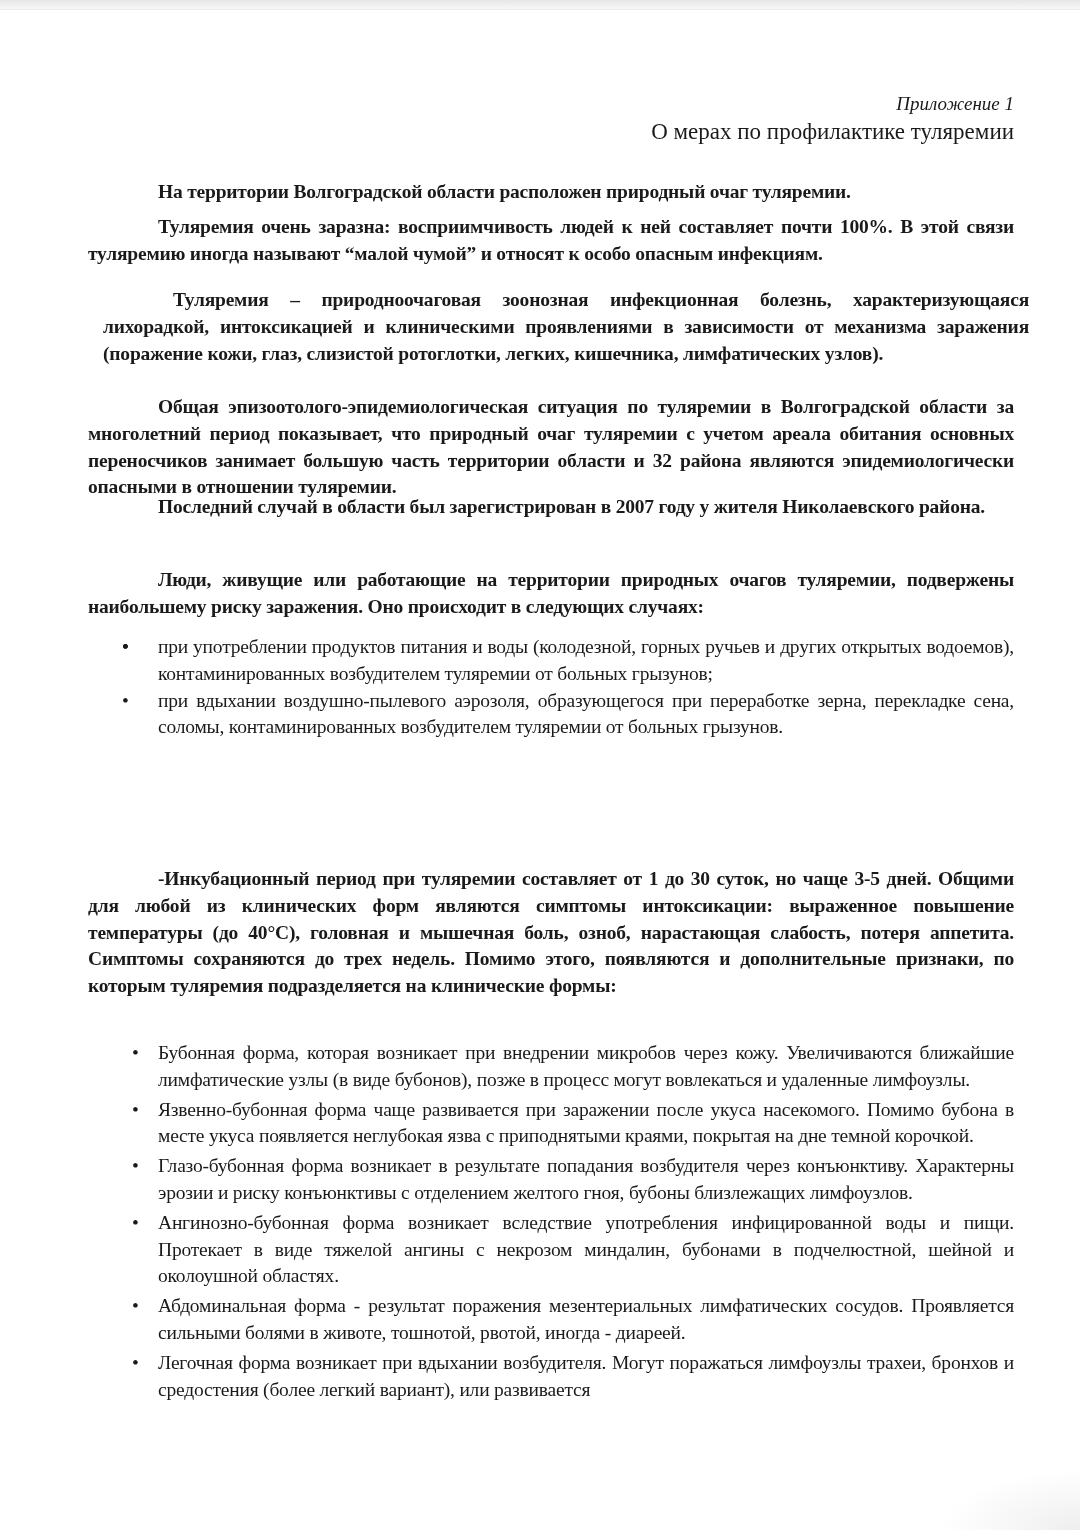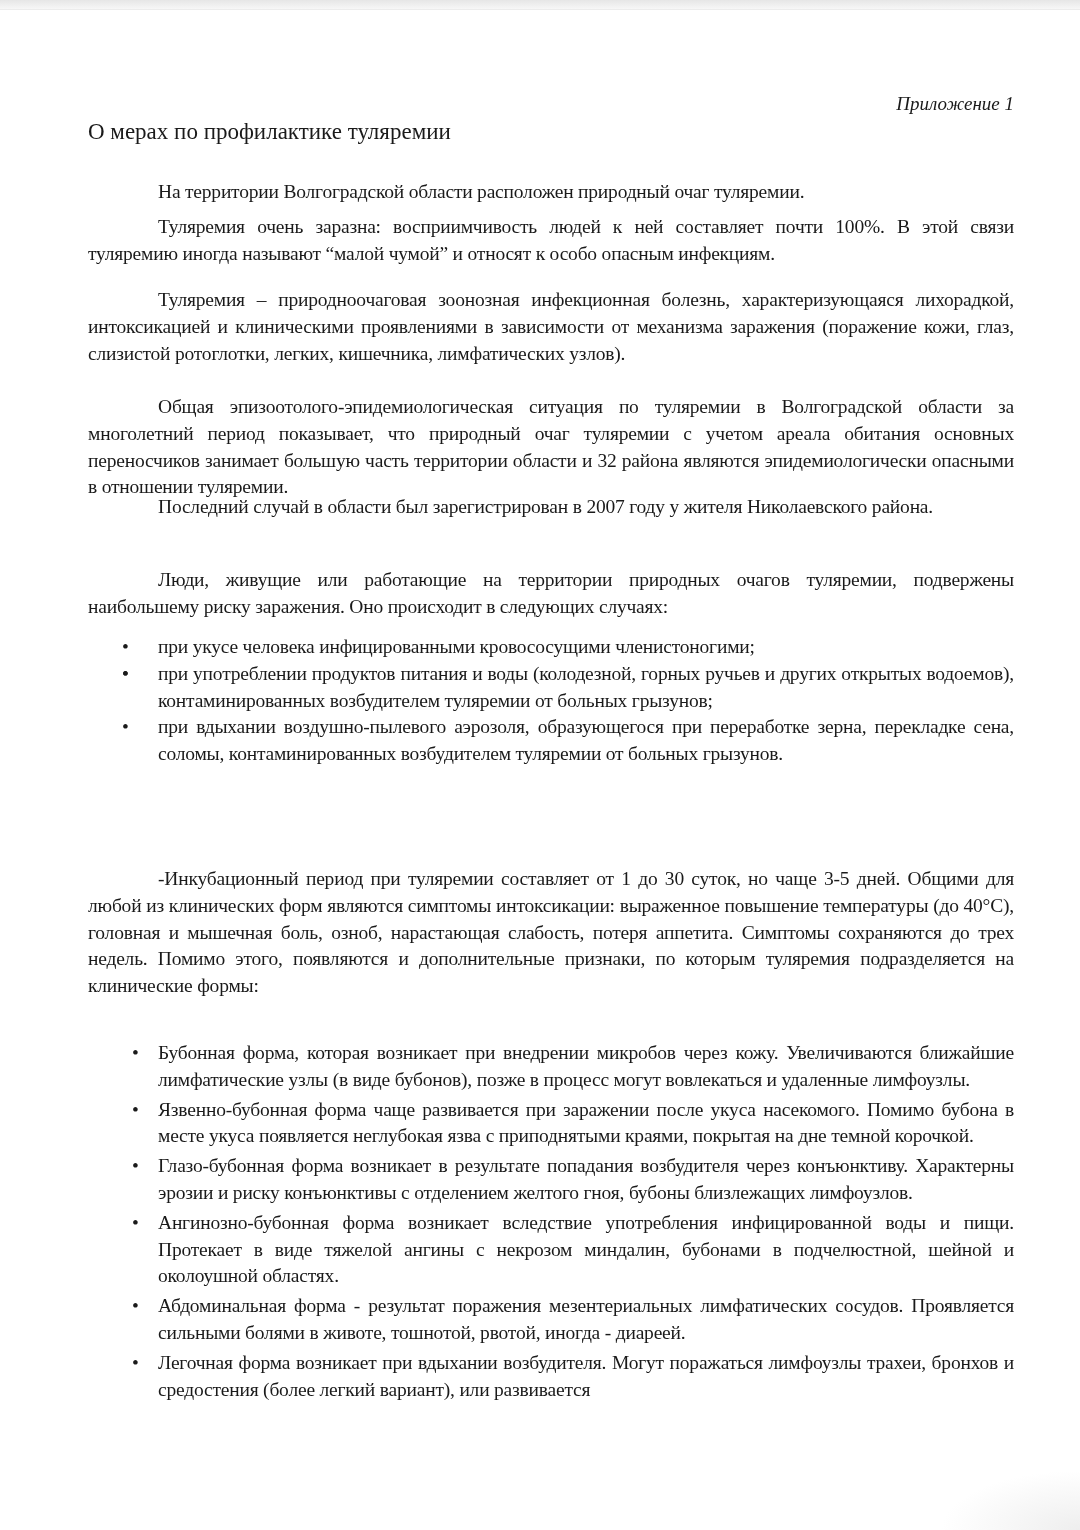--- a/index.html
+++ b/index.html
@@ -2,24 +2,24 @@
 <html><head>
 <meta charset="utf-8">
 <style>
   html, body { margin:0; padding:0; }
   body { width:1080px; height:1530px; background:#ffffff; position:relative; overflow:hidden;
          font-family:"Liberation Serif", serif; color:#1a1a1a; }
   .topbar { position:absolute; left:0; top:0; width:1080px; height:9px;
             background:linear-gradient(#e6e6e6,#f7f7f7); border-bottom:1px solid #ececec; }
   .page { position:absolute; left:88px; top:0; width:926px; }
   .appendix { position:absolute; right:0; top:93px; font-style:italic; font-size:19px;font-family:Liberation Serif, serif; }
-  .title { position:absolute; left:0; width:926px; top:119px; text-align:left; font-size:23px; }
+  .title { position:absolute; left:0; width:926px; top:119px; text-align:right; font-size:23px; }
   .block { position:absolute; left:0; width:926px; font-size:19.5px; line-height:26.8px;
            text-align:justify; letter-spacing:-0.2px; }
-  .ind { text-indent:70px; }
+  .ind { text-indent:70px;font-weight:bold; }
   ul.list { position:absolute; left:0; width:926px; margin:0; padding:0; list-style:none;
             font-size:19.5px; line-height:26.8px; text-align:justify; letter-spacing:-0.2px; }
   ul.list li { position:relative; padding-left:70px; }
   ul.list .bullet { position:absolute; left:34px; top:0; }
   ul.forms { position:absolute; left:0; width:926px; margin:0; padding:0; list-style:none;
              font-size:19.5px; line-height:26.8px; text-align:justify; letter-spacing:-0.2px; }
   ul.forms li { position:relative; padding-left:70px; margin-bottom:0; }
   ul.forms .bullet { position:absolute; left:44px; top:0; }
   b { font-weight:normal; }
   .shade { position:absolute; right:0; bottom:0; width:140px; height:60px;
@@ -29,27 +29,27 @@
 <body>
 
 <div class="topbar"></div>
 
 <div class="page">
   <div class="appendix">Приложение 1</div>
   <div class="title">О мерах по профилактике туляремии</div>
 
   <div class="block ind" style="top:179px;">На территории Волгоградской области расположен  природный очаг  туляремии.</div>
   <div class="block ind" style="top:214px;">Туляремия очень заразна: восприимчивость людей к ней составляет почти 100%. В этой связи туляремию иногда называют “малой чумой” и относят к особо опасным инфекциям.</div>
-  <div class="block ind" style="top:287px;">Туляремия – природноочаговая зоонозная инфекционная болезнь, характеризующаяся лихорадкой, интоксикацией и клиническими проявлениями в зависимости от механизма заражения (поражение кожи, глаз, слизистой ротоглотки, легких, кишечника, лимфатических узлов).</div>
+  <div class="block ind" style="top:287px;margin-left:15px;">Туляремия – природноочаговая зоонозная инфекционная болезнь, характеризующаяся лихорадкой, интоксикацией и клиническими проявлениями в зависимости от механизма заражения (поражение кожи, глаз, слизистой ротоглотки, легких, кишечника, лимфатических узлов).</div>
   <div class="block ind" style="top:394px;">Общая эпизоотолого-эпидемиологическая ситуация по туляремии в Волгоградской области за многолетний период показывает, что природный очаг туляремии  с учетом ареала обитания основных переносчиков занимает большую часть территории области и 32 района являются эпидемиологически опасными в отношении туляремии.</div>
   <div class="block ind" style="top:478px;margin-top:16px;">Последний случай в области был зарегистрирован в 2007 году у жителя Николаевского района.</div>
   <div class="block ind" style="top:567px;">Люди, живущие или работающие на территории природных очагов туляремии, подвержены наибольшему риску заражения. Оно происходит в следующих случаях:</div>
 
   <ul class="list" style="top:634px;">
-    <li><span class="bullet">•</span><span>при укусе человека инфицированными кровососущими членистоногими;</span></li>
+    <li><span class="bullet">•</span></li>
     <li><span class="bullet">•</span></li>
     <li><span class="bullet">•</span><span>при употреблении продуктов питания и воды (колодезной, горных ручьев и других открытых водоемов), контаминированных возбудителем туляремии от больных грызунов;</span></li>
     <li><span class="bullet">•</span><span>при вдыхании воздушно-пылевого аэрозоля, образующегося при переработке зерна, перекладке сена, соломы, контаминированных возбудителем туляремии от больных грызунов.</span></li>
   </ul>
 
   <div class="block ind" style="top:866px;">-Инкубационный период при туляремии составляет от 1 до 30 суток, но чаще 3-5 дней. Общими для любой из клинических форм являются симптомы интоксикации: выраженное повышение температуры (до 40°С), головная и мышечная боль, озноб, нарастающая слабость, потеря аппетита. Симптомы сохраняются до трех недель. Помимо этого, появляются и дополнительные признаки, по которым туляремия подразделяется на клинические формы:</div>
 
   <ul class="forms" style="top:1040px;">
     <li style="margin-bottom:3px;"><span class="bullet">•</span><b>Бубонная форма</b><span>, которая возникает при внедрении микробов через кожу. Увеличиваются ближайшие лимфатические узлы (в виде бубонов), позже в процесс могут вовлекаться и удаленные лимфоузлы.</span></li>
     <li style="margin-bottom:3px;"><span class="bullet">•</span><b>Язвенно-бубонная форма</b><span> чаще развивается при заражении после укуса насекомого. Помимо бубона в месте укуса появляется неглубокая язва с приподнятыми краями, покрытая на дне темной корочкой.</span></li>

